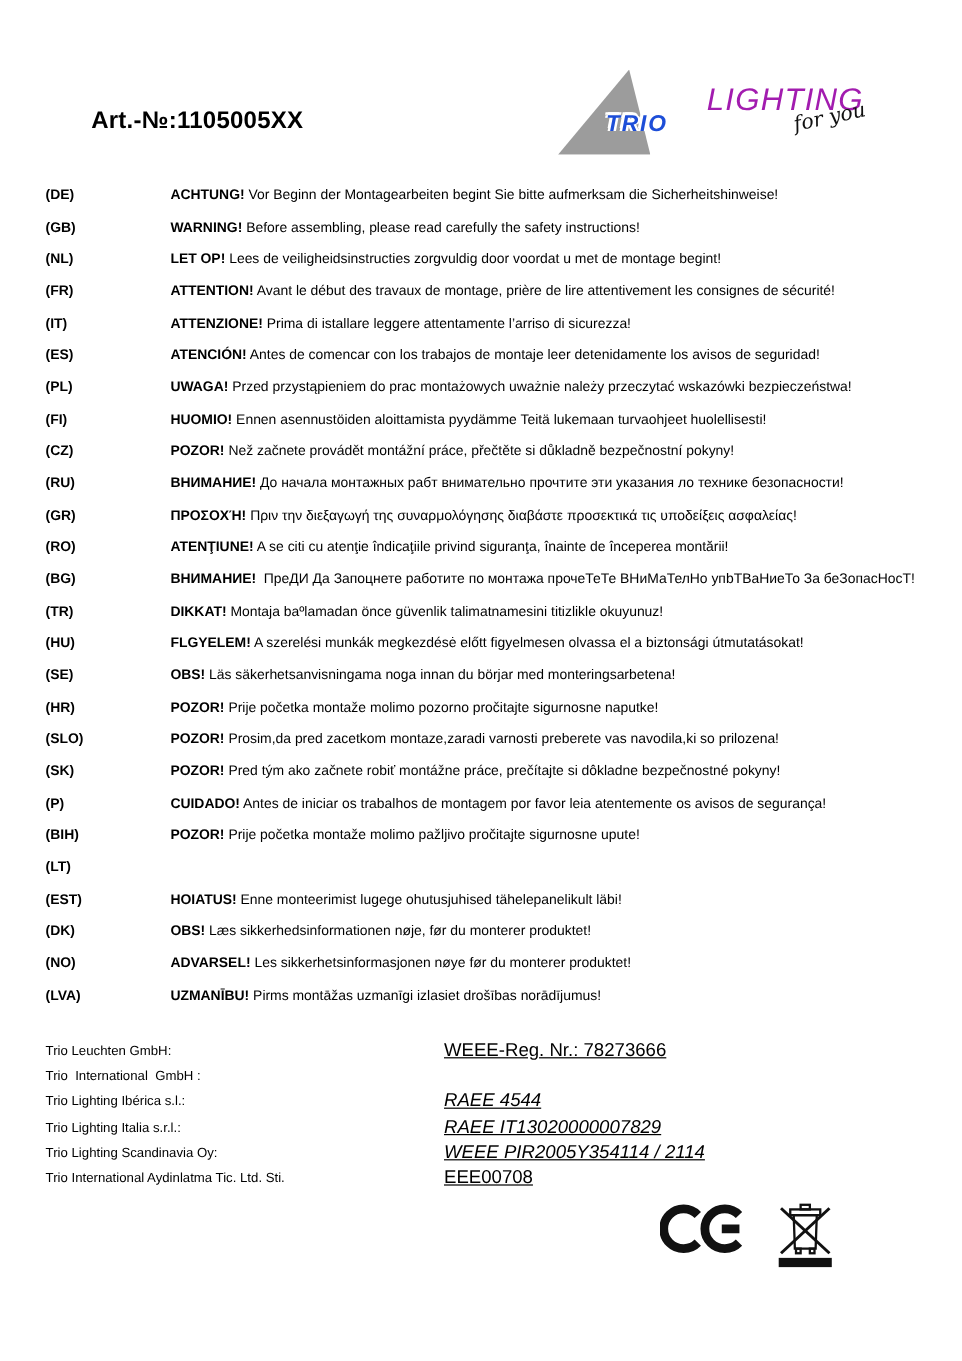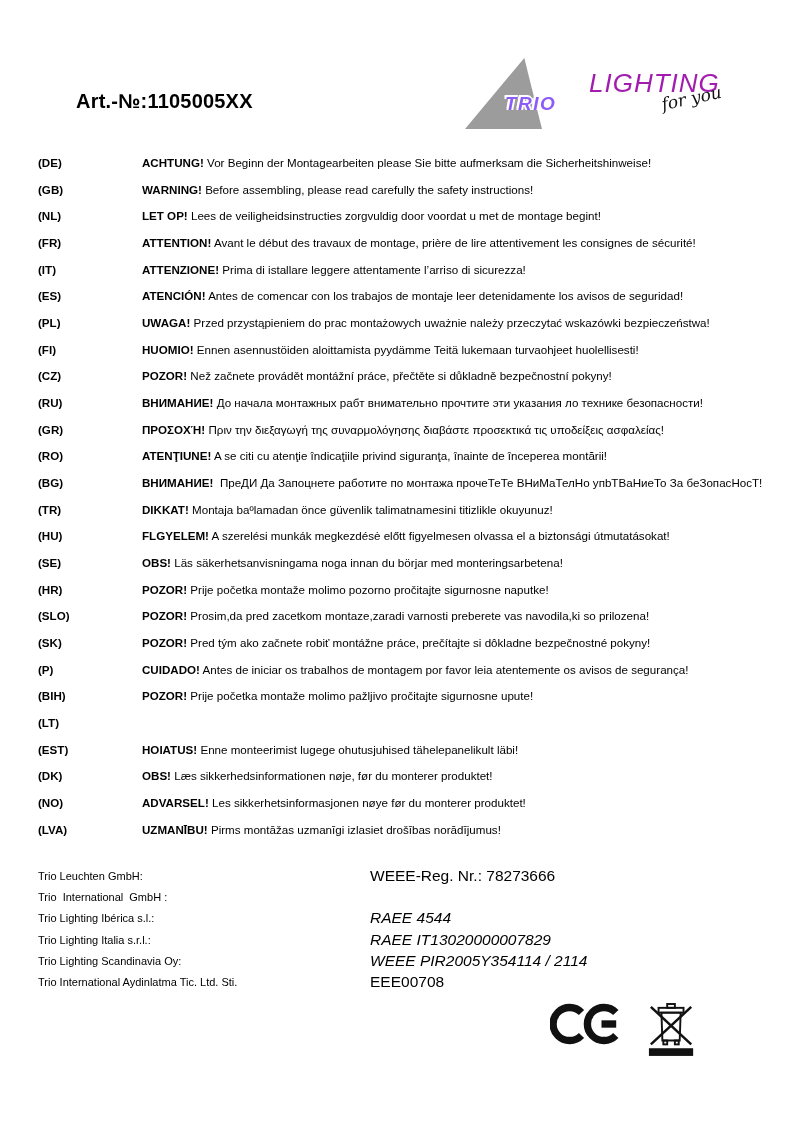--- a/index.html
+++ b/index.html
@@ -46,47 +46,47 @@
   .warnings{position:absolute;left:38px;top:151px;padding-top:5px;width:740px;}
   .warning-row{display:flex;height:26.68px;align-items:flex-start;white-space:nowrap;}
   .warning-code{flex:0 0 77px;font-size:11.6px;font-weight:bold;line-height:13px;}
   .warning-msg{font-size:11.6px;line-height:13px;}
   .warning-lead{font-weight:bold;white-space:pre;margin-left:27px;}
 
   
   .companies{position:absolute;left:38px;top:864px;padding-top:3px;width:740px;}
   .company-row{display:flex;height:21.2px;align-items:flex-start;white-space:nowrap;}
   .company-name{flex:0 0 332px;font-size:11px;line-height:18px;white-space:pre;}
-  .company-reg{font-size:15.5px;line-height:18px;}
+  .company-reg{font-size:15.5px;line-height:18px;text-decoration:underline;}
   .company-reg.italic{font-style:italic;}
 
   
   .marks{position:absolute;left:550px;top:1000px;width:200px;height:60px;}
   .ce-icon{position:absolute;left:0;top:3px;}
   .weee-icon{position:absolute;left:97px;top:0;}
 </style>
 </head>
 <body>
 
 <div class="page">
 
   <div class="art-no">Art.-№:1105005XX</div>
 
   <div class="logo">
     <div class="logo-triangle" style="background: rgb(156, 156, 156);"></div>
-    <div class="logo-trio" style="color: #8b5cf6;">TRIO</div>
+    <div class="logo-trio" style="color: #1d4ed8;">TRIO</div>
     <div class="logo-lighting" style="color: #a21caf; margin-left: 16px;">LIGHTING</div>
     <div class="logo-tagline">for you</div>
   </div>
 
   <div class="warnings">
 
       <div class="warning-row">
         <span class="warning-code">(DE)</span>
-        <span class="warning-msg"><span class="warning-lead">ACHTUNG!</span> <span>Vor Beginn der Montagearbeiten please Sie bitte aufmerksam die Sicherheitshinweise!</span></span>
+        <span class="warning-msg"><span class="warning-lead">ACHTUNG!</span> <span>Vor Beginn der Montagearbeiten begint Sie bitte aufmerksam die Sicherheitshinweise!</span></span>
       </div>
 
       <div class="warning-row">
         <span class="warning-code">(GB)</span>
         <span class="warning-msg"><span class="warning-lead">WARNING!</span> <span>Before assembling, please read carefully the safety instructions!</span></span>
       </div>
 
       <div class="warning-row">
         <span class="warning-code">(NL)</span>
         <span class="warning-msg"><span class="warning-lead">LET OP!</span> <span>Lees de veiligheidsinstructies zorgvuldig door voordat u met de montage begint!</span></span>

